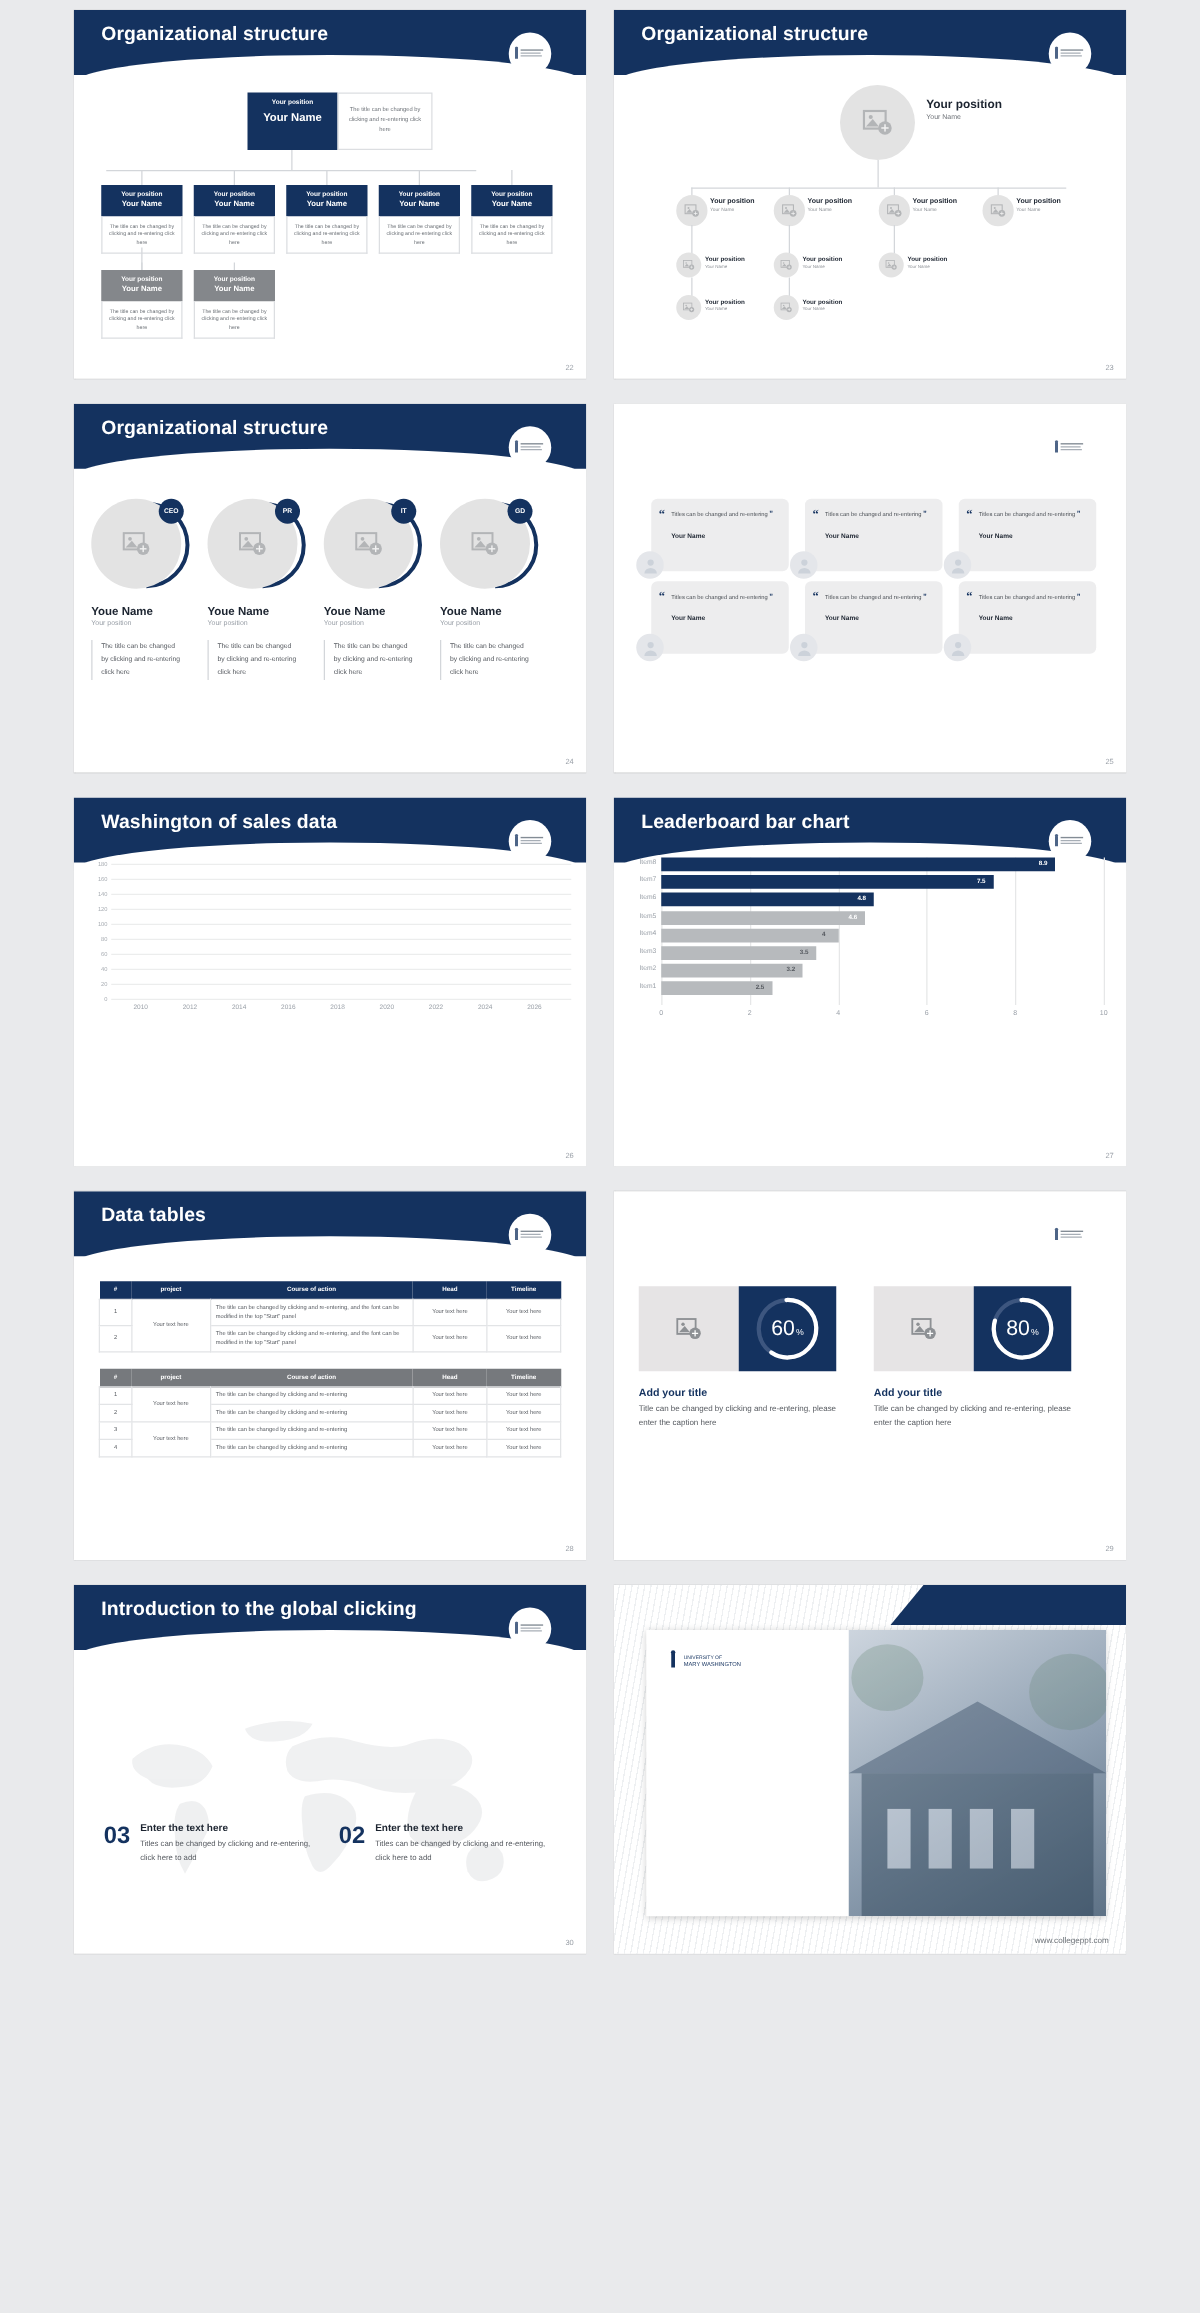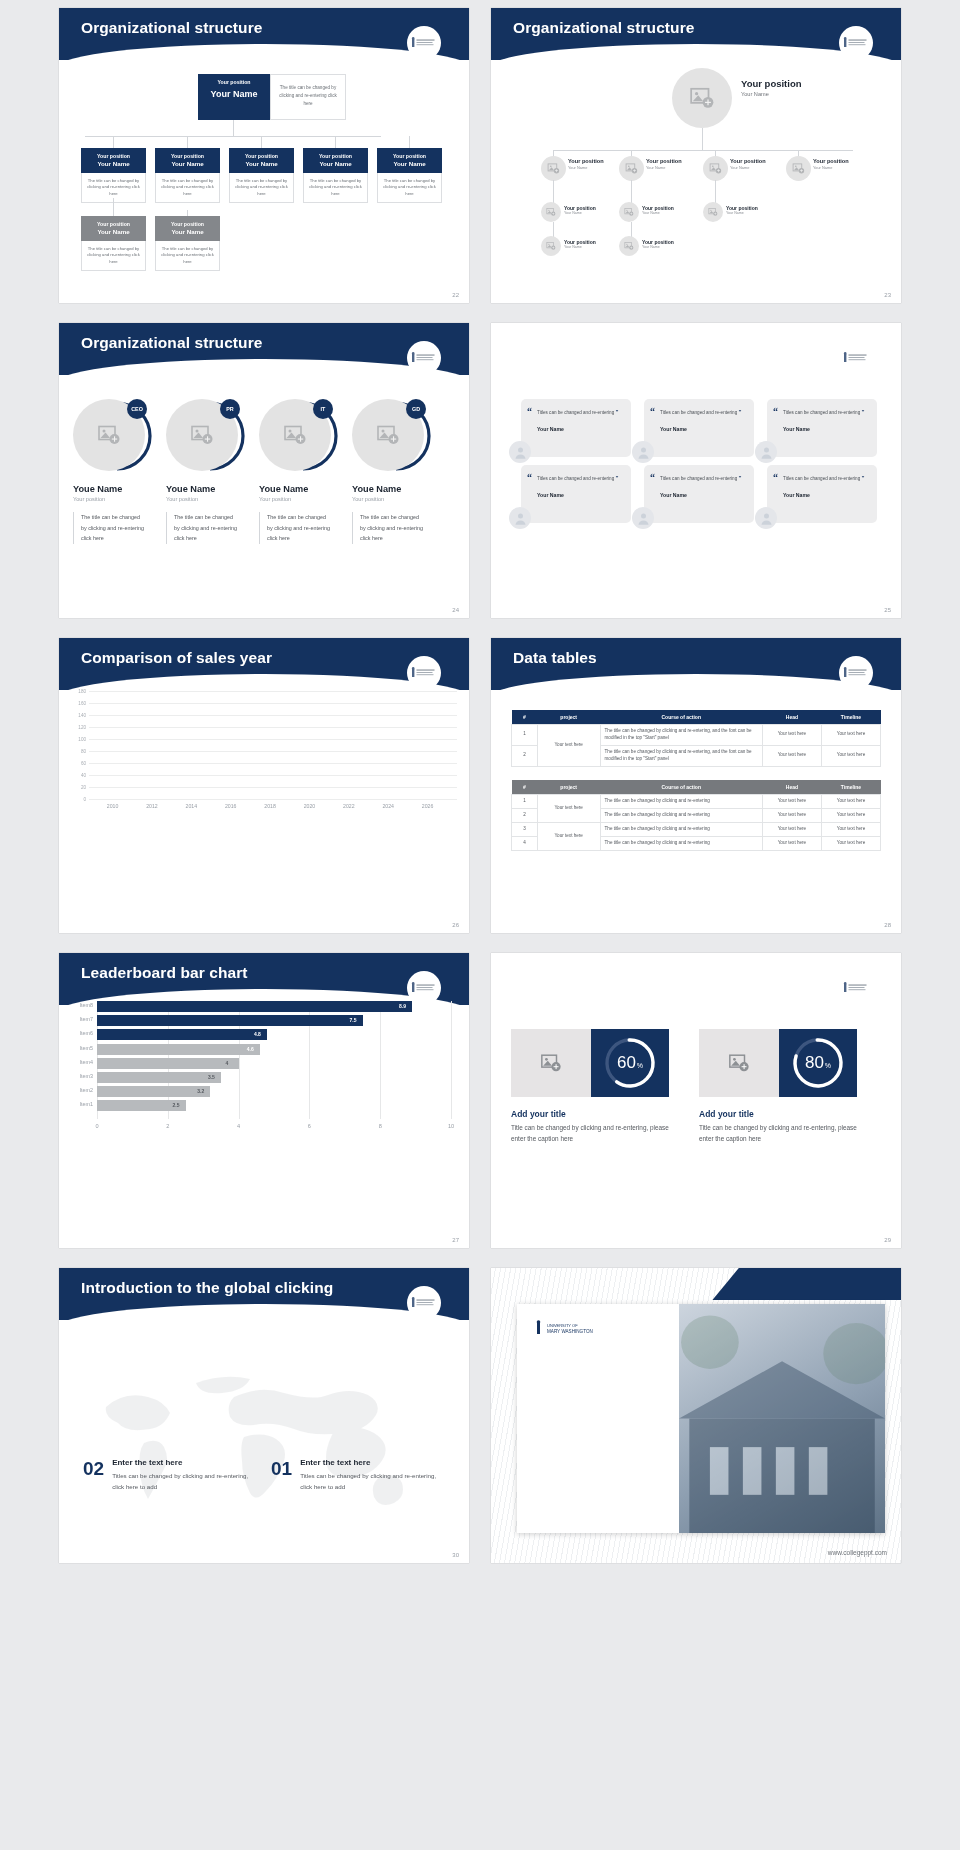--- a/index.html
+++ b/index.html
@@ -557,21 +557,21 @@
         </svg>
       </div>
       <div class="qc" style="position:absolute;left:276px;top:142px;width:110px;height:58px">
     <div class="qm">“</div>
     <div class="qt">Titles can be changed and re-entering <span class="qe">”</span></div>
     <div class="qn">Your Name</div>
       </div>
     </div>
     <div class="slide">
       <div class="hdr">
-        <h1>Comparison of sales year</h1>
+        <h1>Washington of sales data</h1>
         <div class="curve"></div>
       </div>
       <div class="logo">
 <svg width="26" height="13" viewBox="0 0 26 13">
           <rect x="1" y="2" width="2.4" height="8" fill="#14325f"></rect>
 <circle cx="2.2" cy="1.4" r="1.3" fill="#14325f"></circle>
 <rect x="5.5" y="2.5" width="18" height="1.1" fill="#5a6672"></rect>
           <rect x="5.5" y="5" width="16" height="1" fill="#8a949e"></rect>
 <rect x="5.5" y="7.2" width="17" height="1" fill="#8a949e"></rect>
         </svg>
@@ -665,97 +665,20 @@
           <div class="bar" style="height:63.33333333333333%;background:#14325f"></div>
           <div class="bar" style="height:55.00000000000001%;background:#70747a"></div>
           <div class="bar" style="height:75%;background:#a9adb2"></div>
           <div class="bar" style="height:76.66666666666667%;background:#d3d6d9"></div>
         </div>
         <div class="xlab" style="left:92%">2026</div>
       </div>
     </div>
     <div class="slide">
       <div class="hdr">
-        <h1>Data tables</h1>
-        <div class="curve"></div>
-      </div>
-      <div class="logo">
-<svg width="26" height="13" viewBox="0 0 26 13">
-          <rect x="1" y="2" width="2.4" height="8" fill="#14325f"></rect>
-<circle cx="2.2" cy="1.4" r="1.3" fill="#14325f"></circle>
-<rect x="5.5" y="2.5" width="18" height="1.1" fill="#5a6672"></rect>
-          <rect x="5.5" y="5" width="16" height="1" fill="#8a949e"></rect>
-<rect x="5.5" y="7.2" width="17" height="1" fill="#8a949e"></rect>
-        </svg>
-      </div>
-      <div class="pno">28</div>
-      <table style="position:absolute;left:20px;top:72px;width:370px">
-    <tbody>
-          <tr>
-            <th class="" style="width:7%">#</th>
-            <th class="" style="width:17%">project</th>
-            <th class="" style="width:44%">Course of action</th>
-            <th class="" style="width:16%">Head</th>
-            <th class="" style="width:16%">Timeline</th>
-          </tr>
-          <tr>
-            <td class="c">1</td>
-            <td class="c" rowspan="2">Your text here</td>
-            <td>The title can be changed by clicking and re-entering, and the font can be modified in the top "Start" panel</td>
-     <td class="c">Your text here</td>
-     <td class="c">Your text here</td>
-          </tr>
-          <tr>
-            <td class="c">2</td>
-            <td>The title can be changed by clicking and re-entering, and the font can be modified in the top "Start" panel</td>
-     <td class="c">Your text here</td>
-     <td class="c">Your text here</td>
-          </tr>
-        </tbody>
-      </table>
-      <table style="position:absolute;left:20px;top:142px;width:370px">
-    <tbody>
-          <tr>
-            <th class="g" style="width:7%">#</th>
-            <th class="g" style="width:17%">project</th>
-            <th class="g" style="width:44%">Course of action</th>
-            <th class="g" style="width:16%">Head</th>
-            <th class="g" style="width:16%">Timeline</th>
-          </tr>
-          <tr>
-            <td class="c">1</td>
-            <td class="c" rowspan="2">Your text here</td>
-            <td>The title can be changed by clicking and re-entering</td>
-     <td class="c">Your text here</td>
-     <td class="c">Your text here</td>
-          </tr>
-          <tr>
-            <td class="c">2</td>
-            <td>The title can be changed by clicking and re-entering</td>
-     <td class="c">Your text here</td>
-     <td class="c">Your text here</td>
-          </tr>
-          <tr>
-            <td class="c">3</td>
-            <td class="c" rowspan="2">Your text here</td>
-            <td>The title can be changed by clicking and re-entering</td>
-     <td class="c">Your text here</td>
-     <td class="c">Your text here</td>
-          </tr>
-          <tr>
-            <td class="c">4</td>
-            <td>The title can be changed by clicking and re-entering</td>
-     <td class="c">Your text here</td>
-     <td class="c">Your text here</td>
-          </tr>
-        </tbody>
-      </table>
-    </div>
-    <div class="slide">
-      <div class="hdr">
         <h1>Leaderboard bar chart</h1>
         <div class="curve"></div>
       </div>
       <div class="logo">
 <svg width="26" height="13" viewBox="0 0 26 13">
           <rect x="1" y="2" width="2.4" height="8" fill="#14325f"></rect>
 <circle cx="2.2" cy="1.4" r="1.3" fill="#14325f"></circle>
 <rect x="5.5" y="2.5" width="18" height="1.1" fill="#5a6672"></rect>
           <rect x="5.5" y="5" width="16" height="1" fill="#8a949e"></rect>
 <rect x="5.5" y="7.2" width="17" height="1" fill="#8a949e"></rect>
@@ -812,20 +735,97 @@
    <div class="hbar" style="width:32%;background:#b7babd"></div>
    <div class="hval" style="left:calc(32% - 13px);color:#55595f">3.2</div>
           </div>
           <div class="hrow">
    <div class="hlab">Item1</div>
    <div class="hbar" style="width:25%;background:#b7babd"></div>
    <div class="hval" style="left:calc(25% - 13px);color:#55595f">2.5</div>
           </div>
         </div>
       </div>
+    </div>
+    <div class="slide">
+      <div class="hdr">
+        <h1>Data tables</h1>
+        <div class="curve"></div>
+      </div>
+      <div class="logo">
+<svg width="26" height="13" viewBox="0 0 26 13">
+          <rect x="1" y="2" width="2.4" height="8" fill="#14325f"></rect>
+<circle cx="2.2" cy="1.4" r="1.3" fill="#14325f"></circle>
+<rect x="5.5" y="2.5" width="18" height="1.1" fill="#5a6672"></rect>
+          <rect x="5.5" y="5" width="16" height="1" fill="#8a949e"></rect>
+<rect x="5.5" y="7.2" width="17" height="1" fill="#8a949e"></rect>
+        </svg>
+      </div>
+      <div class="pno">28</div>
+      <table style="position:absolute;left:20px;top:72px;width:370px">
+    <tbody>
+          <tr>
+            <th class="" style="width:7%">#</th>
+            <th class="" style="width:17%">project</th>
+            <th class="" style="width:44%">Course of action</th>
+            <th class="" style="width:16%">Head</th>
+            <th class="" style="width:16%">Timeline</th>
+          </tr>
+          <tr>
+            <td class="c">1</td>
+            <td class="c" rowspan="2">Your text here</td>
+            <td>The title can be changed by clicking and re-entering, and the font can be modified in the top "Start" panel</td>
+     <td class="c">Your text here</td>
+     <td class="c">Your text here</td>
+          </tr>
+          <tr>
+            <td class="c">2</td>
+            <td>The title can be changed by clicking and re-entering, and the font can be modified in the top "Start" panel</td>
+     <td class="c">Your text here</td>
+     <td class="c">Your text here</td>
+          </tr>
+        </tbody>
+      </table>
+      <table style="position:absolute;left:20px;top:142px;width:370px">
+    <tbody>
+          <tr>
+            <th class="g" style="width:7%">#</th>
+            <th class="g" style="width:17%">project</th>
+            <th class="g" style="width:44%">Course of action</th>
+            <th class="g" style="width:16%">Head</th>
+            <th class="g" style="width:16%">Timeline</th>
+          </tr>
+          <tr>
+            <td class="c">1</td>
+            <td class="c" rowspan="2">Your text here</td>
+            <td>The title can be changed by clicking and re-entering</td>
+     <td class="c">Your text here</td>
+     <td class="c">Your text here</td>
+          </tr>
+          <tr>
+            <td class="c">2</td>
+            <td>The title can be changed by clicking and re-entering</td>
+     <td class="c">Your text here</td>
+     <td class="c">Your text here</td>
+          </tr>
+          <tr>
+            <td class="c">3</td>
+            <td class="c" rowspan="2">Your text here</td>
+            <td>The title can be changed by clicking and re-entering</td>
+     <td class="c">Your text here</td>
+     <td class="c">Your text here</td>
+          </tr>
+          <tr>
+            <td class="c">4</td>
+            <td>The title can be changed by clicking and re-entering</td>
+     <td class="c">Your text here</td>
+     <td class="c">Your text here</td>
+          </tr>
+        </tbody>
+      </table>
     </div>
     <div class="slide">
       <div class="logo">
 <svg width="26" height="13" viewBox="0 0 26 13">
           <rect x="1" y="2" width="2.4" height="8" fill="#14325f"></rect>
 <circle cx="2.2" cy="1.4" r="1.3" fill="#14325f"></circle>
 <rect x="5.5" y="2.5" width="18" height="1.1" fill="#5a6672"></rect>
           <rect x="5.5" y="5" width="16" height="1" fill="#8a949e"></rect>
 <rect x="5.5" y="7.2" width="17" height="1" fill="#8a949e"></rect>
         </svg>
@@ -906,28 +906,28 @@
    <path d="M60 82 q14-6 20 4 q6 12 0 22 q-8 16-16 30 q-8-14-8-30 q-2-18 4-26Z"></path>
    <path d="M150 36 q26-12 50-4 q30 8 44 2 q22-8 40 0 q14 8 8 20 q-10 16-34 18 q-28 4-48-4 q-22-8-40-4 q-18 2-24-8 q-4-12 4-20Z"></path>
    <path d="M160 76 q20-6 32 2 q12 8 8 22 q-6 18-18 30 q-10 12-16 2 q-8-16-8-32 q-2-18 2-24Z"></path>
    <path d="M250 70 q24-8 40 2 q16 10 10 24 q-8 16-28 20 q-20 4-28-8 q-6-16 6-38Z"></path>
    <path d="M296 116 q16-6 22 6 q4 14-8 20 q-14 6-20-6 q-4-14 6-20Z"></path>
    <path d="M112 22 q28-10 54-4 q-6 12-28 14 q-22 2-26-10Z"></path>
           </g>
   </svg>
       </div>
       <div style="position:absolute;left:24px;top:190px;display:flex;gap:8px">
-   <div class="num">02</div>
+   <div class="num">03</div>
    <div style="width:144px">
     <div style="font-size:8px;font-weight:bold;color:#1c2430">Enter the text here</div>
     <div style="font-size:6.2px;color:#55595f;line-height:1.75;margin-top:4px">Titles can be changed by clicking and re-entering, click here to add</div>
         </div>
       </div>
       <div style="position:absolute;left:212px;top:190px;display:flex;gap:8px">
-   <div class="num">01</div>
+   <div class="num">02</div>
    <div style="width:144px">
     <div style="font-size:8px;font-weight:bold;color:#1c2430">Enter the text here</div>
     <div style="font-size:6.2px;color:#55595f;line-height:1.75;margin-top:4px">Titles can be changed by clicking and re-entering, click here to add</div>
         </div>
       </div>
     </div>
     <div class="slide tyslide">
   <div class="tywave"></div>
   <div style="position:absolute;right:0;top:0;width:46%;height:32px;background:#14325f;
       clip-path:polygon(14% 0,100% 0,100% 100%,0 100%)"></div>

